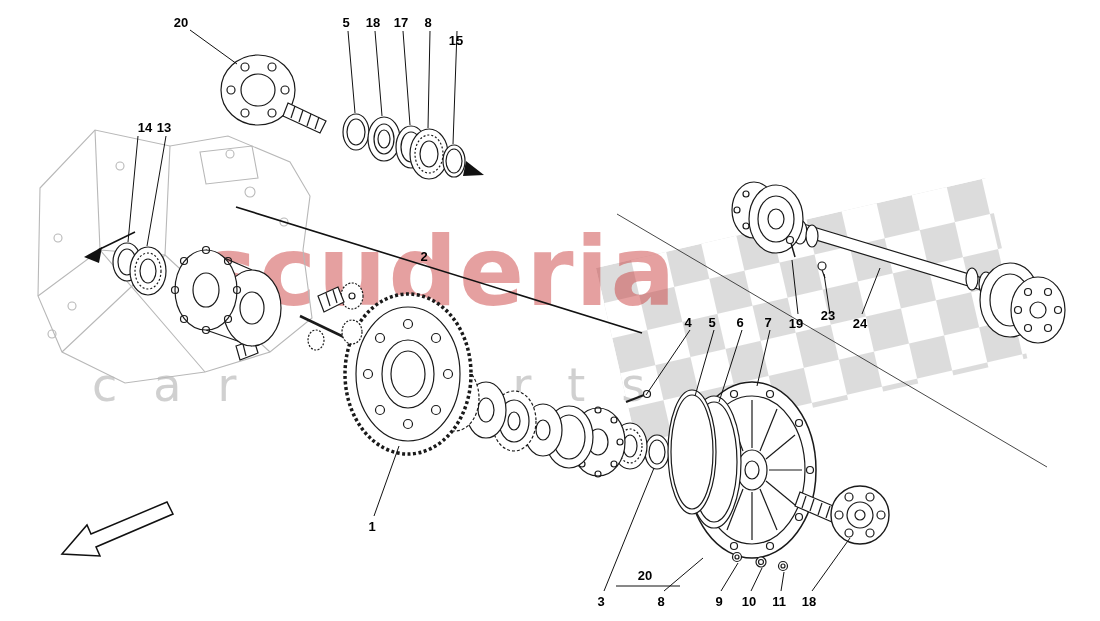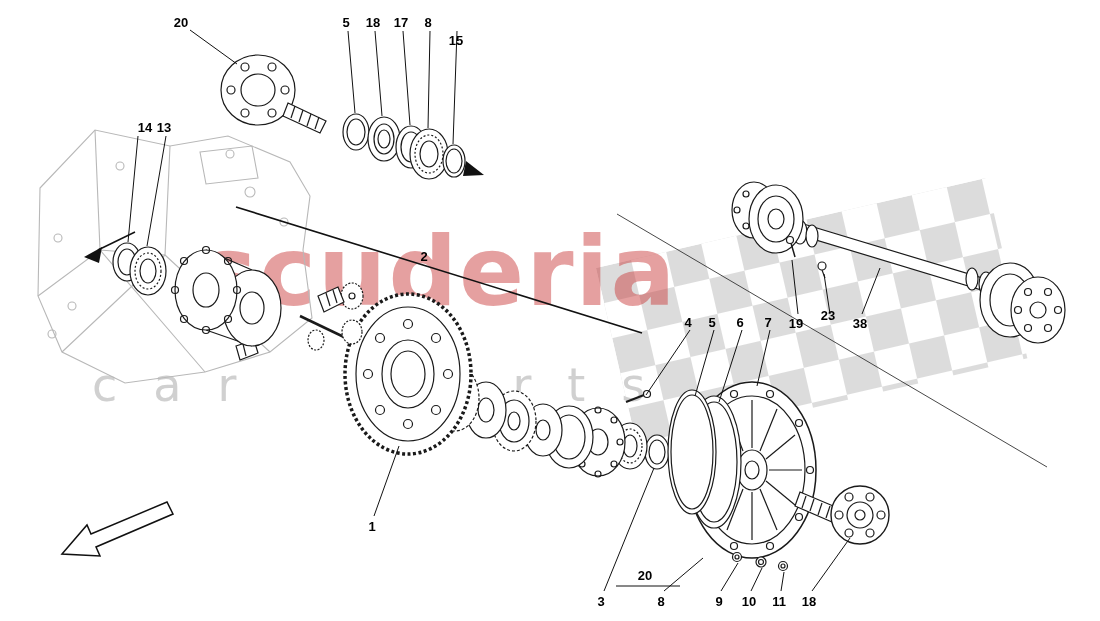--- a/index.html
+++ b/index.html
@@ -300,21 +300,21 @@
     <div class="plabel" style="left:456px;top:40px">15</div>
     <div class="plabel" style="left:145px;top:127px">14</div>
     <div class="plabel" style="left:164px;top:127px">13</div>
     <div class="plabel" style="left:424px;top:256px">2</div>
     <div class="plabel" style="left:688px;top:322px">4</div>
     <div class="plabel" style="left:712px;top:322px">5</div>
     <div class="plabel" style="left:740px;top:322px">6</div>
     <div class="plabel" style="left:768px;top:322px">7</div>
     <div class="plabel" style="left:796px;top:323px">19</div>
     <div class="plabel" style="left:828px;top:315px">23</div>
-    <div class="plabel" style="left:860px;top:323px">38</div>
+    <div class="plabel" style="left:860px;top:323px">24</div>
     <div class="plabel" style="left:372px;top:526px">1</div>
     <div class="plabel" style="left:601px;top:601px">3</div>
     <div class="plabel" style="left:645px;top:575px">20</div>
     <div class="plabel" style="left:661px;top:601px">8</div>
     <div class="plabel" style="left:719px;top:601px">9</div>
     <div class="plabel" style="left:749px;top:601px">10</div>
     <div class="plabel" style="left:779px;top:601px">11</div>
     <div class="plabel" style="left:809px;top:601px">18</div>
   </div>
 

